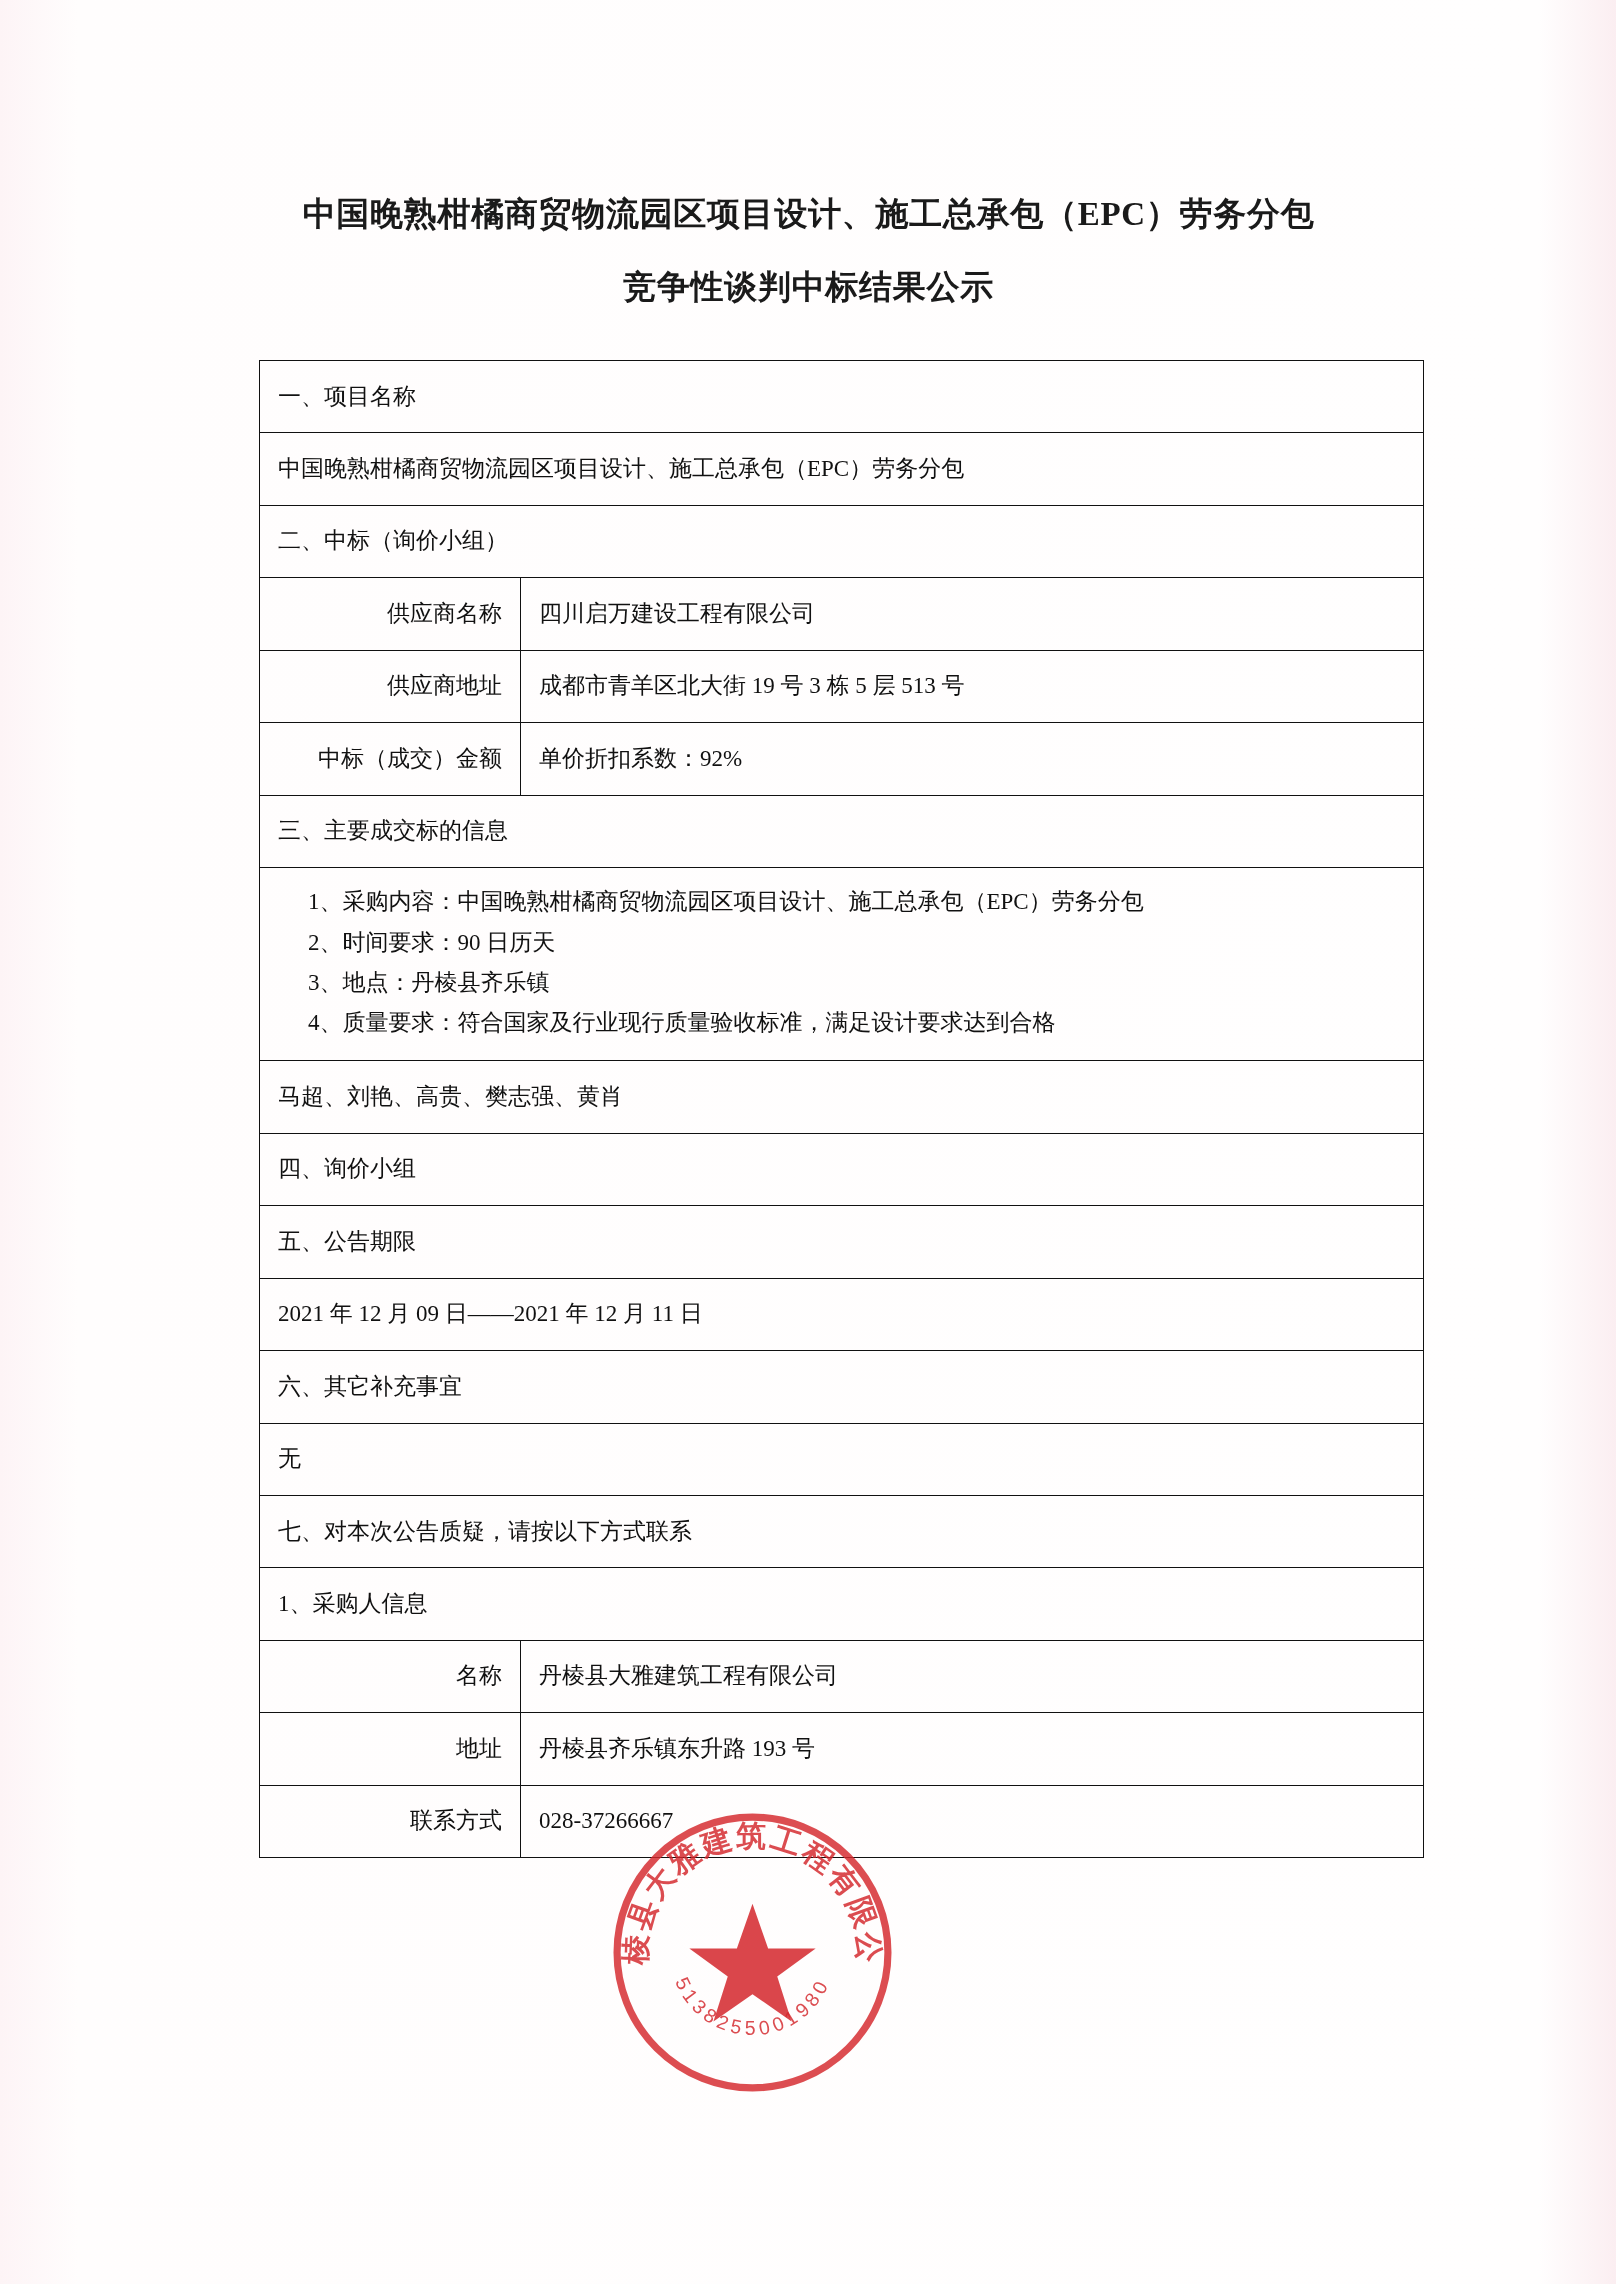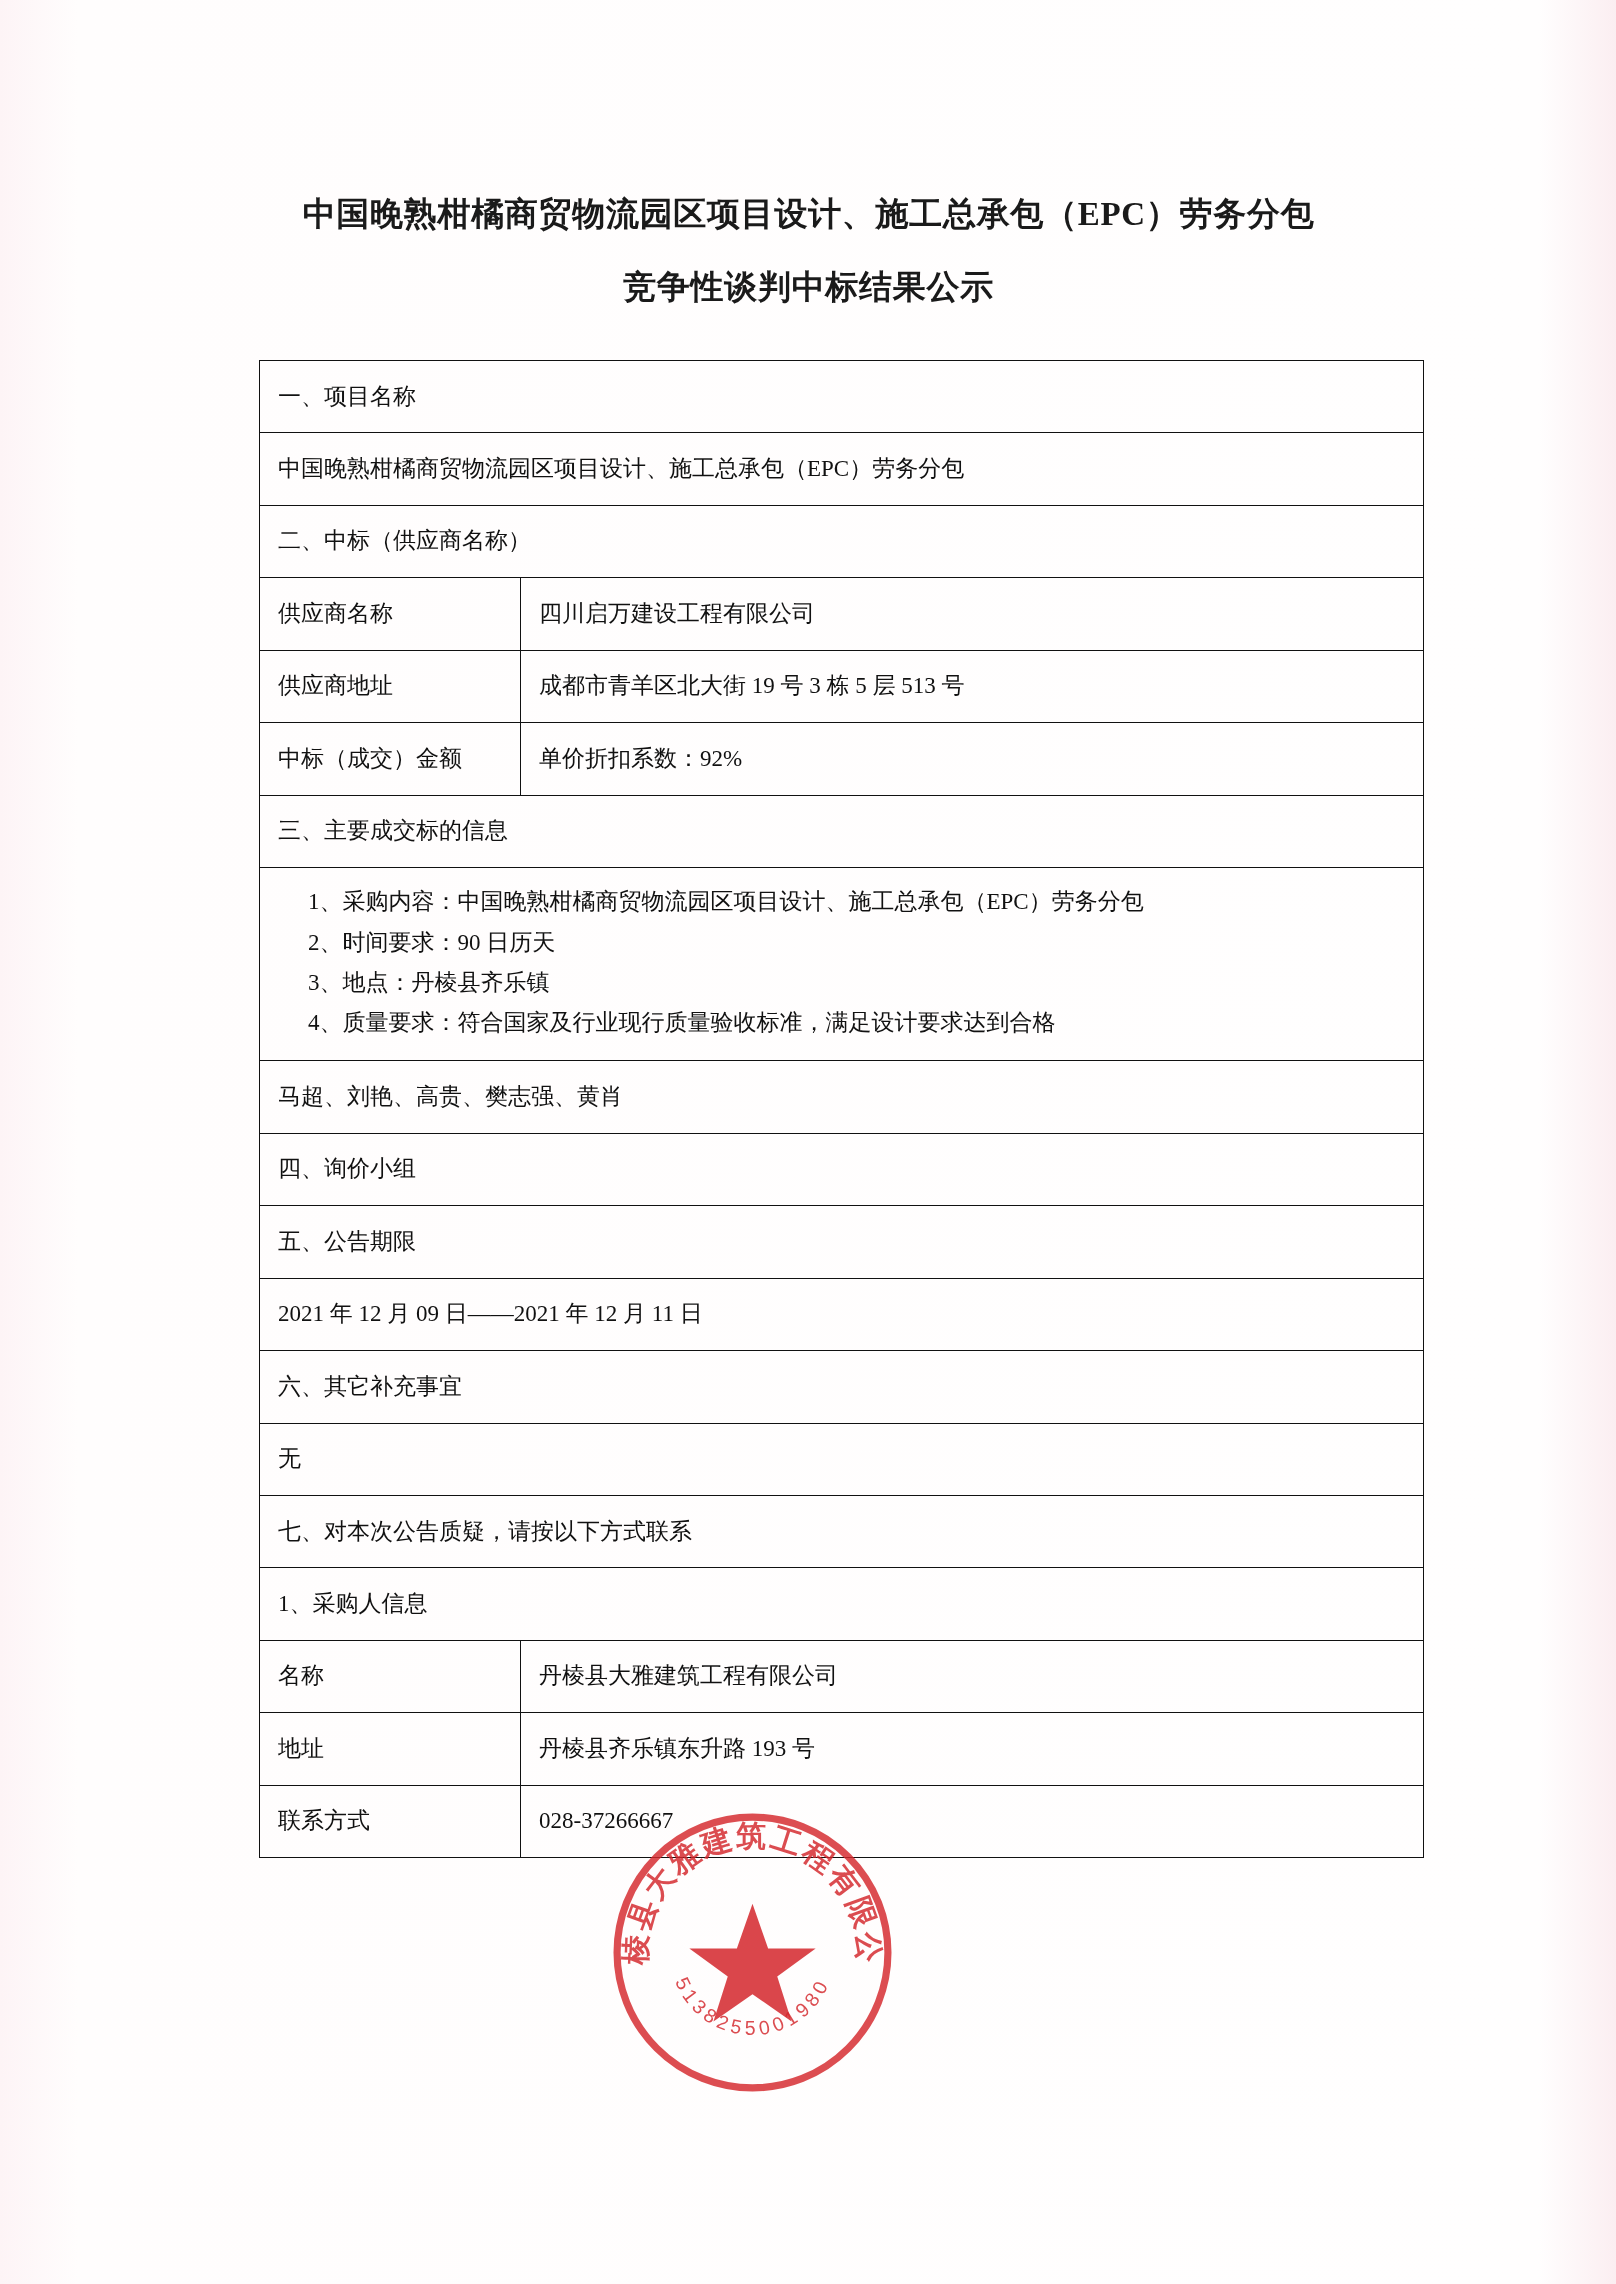--- a/index.html
+++ b/index.html
@@ -61,20 +61,21 @@
     padding: 15.6px 18px 15.6px 18px;
     vertical-align: middle;
     color: #111;
   }
   td.section {
     padding-left: 27px;
   }
   td.lbl {
     width: 261px;
     padding-left: 22px;
+    text-align: right;
   }
   td.val {
     padding-left: 22px;
   }
   .list-cell {
     padding-top: 14.3px !important;
     padding-bottom: 17px !important;
     padding-left: 22px !important;
     line-height: 1.9;
   }
@@ -109,21 +110,21 @@
         <col style="width:903px">
       </colgroup>
       <tbody>
         <tr>
           <td class="section" colspan="2">一、项目名称</td>
         </tr>
         <tr>
           <td class="val" colspan="2">中国晚熟柑橘商贸物流园区项目设计、施工总承包（EPC）劳务分包</td>
         </tr>
         <tr>
-          <td class="section" colspan="2">二、中标（供应商名称）</td>
+          <td class="section" colspan="2">二、中标（询价小组）</td>
         </tr>
         <tr>
           <td class="lbl">供应商名称</td>
           <td class="val">四川启万建设工程有限公司</td>
         </tr>
         <tr>
           <td class="lbl">供应商地址</td>
           <td class="val">成都市青羊区北大街 19 号 3 栋 5 层 513 号</td>
         </tr>
         <tr>

